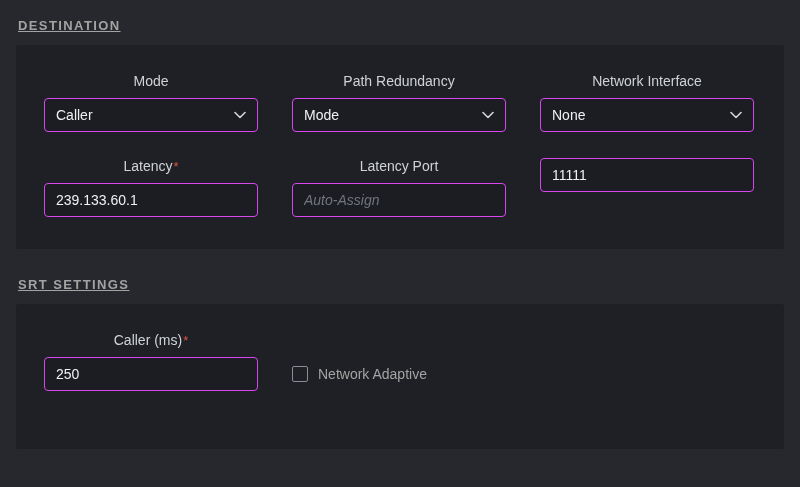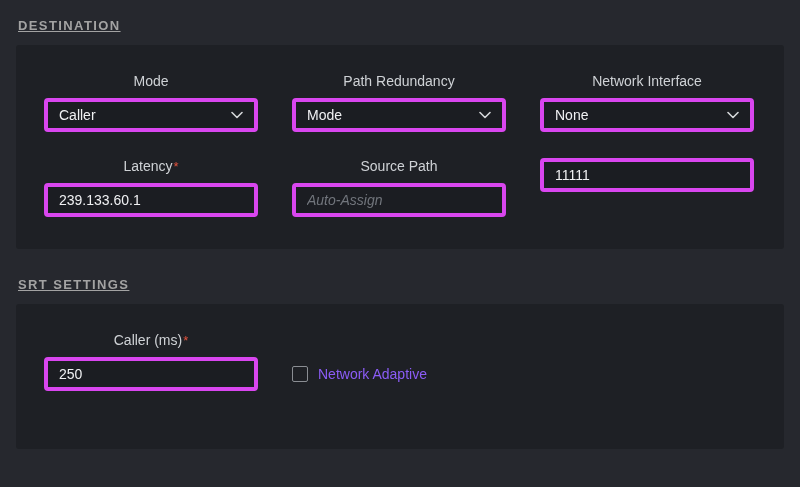--- a/index.html
+++ b/index.html
@@ -42,21 +42,21 @@
     color: #cfd2d6;
     margin-bottom: 9px;
     text-align: center;
   }
   .req { color: #e2523d; font-size: 13px; margin-left: 1px; }
 
   .text-input, .select {
     height: 34px;
     width: 100%;
     background: #1b1d22;
-    border: 4px solid #d946ef;
+    border: 1px solid #d946ef;
     border-radius: 4px;
     color: #f0f1f3;
     font-size: 14px;
     font-family: "Liberation Sans", "DejaVu Sans", sans-serif;
     padding: 0 11px;
     outline: none;
   }
   .text-input::placeholder { color: #71757c; font-style: italic; }
 
   .select {
@@ -77,21 +77,21 @@
   .checkbox {
     width: 16px; height: 16px;
     border: 1px solid #8a8d93;
     border-radius: 2px;
     background: transparent;
     cursor: pointer;
     flex: 0 0 auto;
   }
   .checkbox-label {
     font-size: 14px;
-    color: #8b5cf6;
+    color: #a3a3a3;
     margin-left: 10px;
   }
 </style>
 </head>
 <body>
 
 <div class="page">
 
   <div class="section-title">DESTINATION</div>
 
@@ -142,21 +142,21 @@
 
       <div class="field">
         <div class="field-label">
           <span>Latency</span><span class="req">*</span>
         </div>
         <input class="text-input" type="text" value="239.133.60.1" style="">
       </div>
 
       <div class="field">
         <div class="field-label">
-          <span>Source Path</span>
+          <span>Latency Port</span>
         </div>
         <input class="text-input" type="text" placeholder="Auto-Assign" style="">
       </div>
 
       <div class="field">
         <input class="text-input" type="text" value="11111" style="">
       </div>
 
     </div>
   </div>

